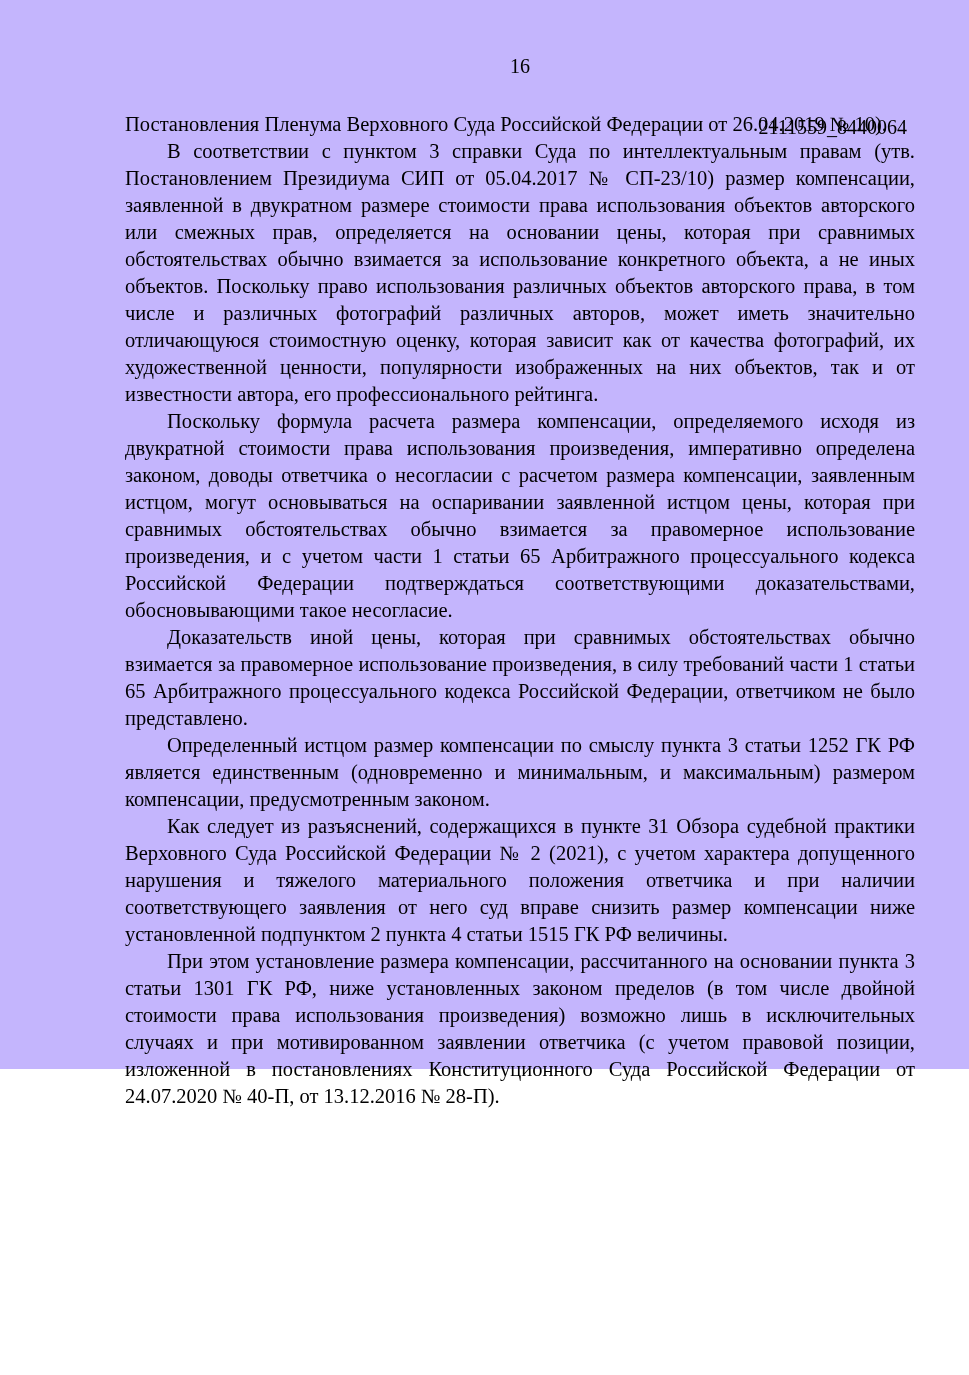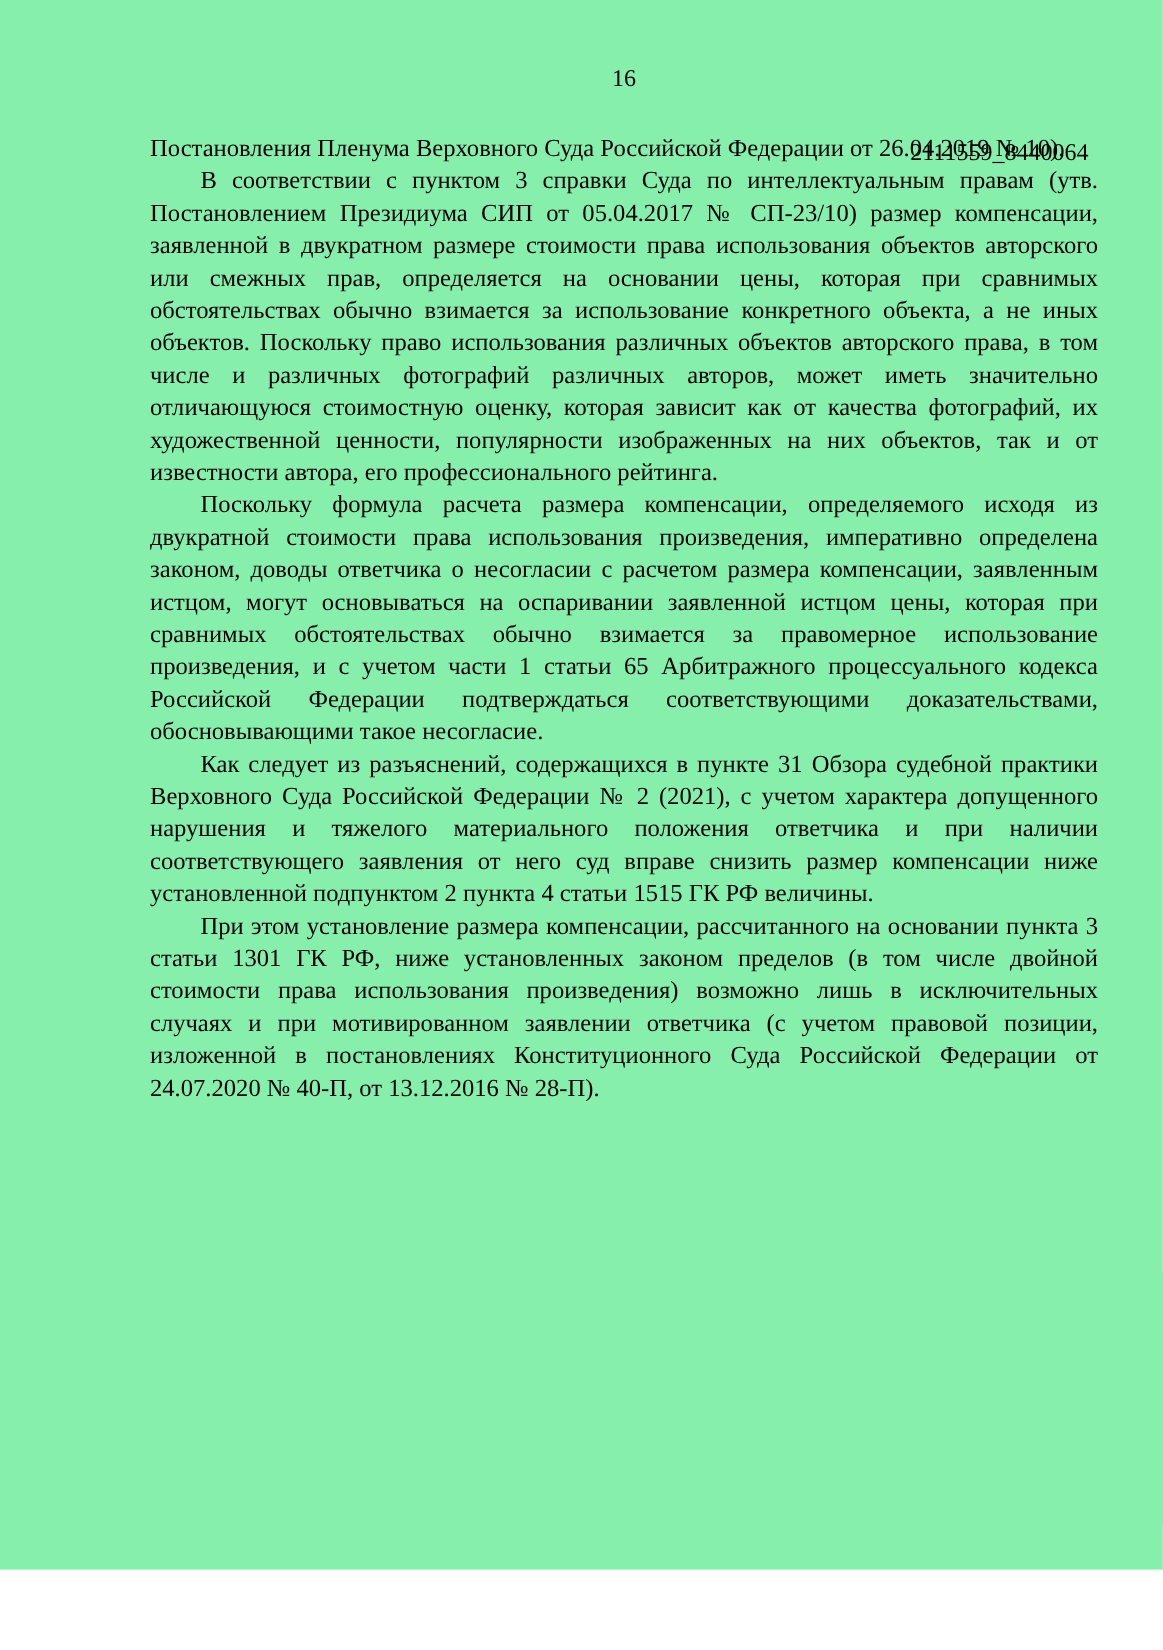--- a/index.html
+++ b/index.html
@@ -8,22 +8,22 @@
     background: #ffffff;
   }
   body {
     width: 969px;
     height: 1375px;
     overflow: hidden;
   }
   .page {
     position: relative;
     width: 969px;
-    height: 1308px;
-    background: #86efac;
+    height: 1069px;
+    background: #c4b5fd;
     color: #000000;
     font-family: "Liberation Serif", "DejaVu Serif", serif;
   }
   .page-header {
     position: absolute;
     left: 125px;
     top: 55px;
     width: 790px;
     height: 22px;
     font-size: 20px;
@@ -67,17 +67,19 @@
 
   <header class="page-header">
     <span class="page-number">16</span>
     <span class="document-id">2111559_8440064</span>
   </header>
 
   <main class="page-body">
     <p class="para continued">Постановления Пленума Верховного Суда Российской Федерации от 26.04.2019 № 10).</p>
     <p class="para">В соответствии с пунктом 3 справки Суда по интеллектуальным правам (утв. Постановлением Президиума СИП от 05.04.2017 № СП-23/10) размер компенсации, заявленной в двукратном размере стоимости права использования объектов авторского или смежных прав, определяется на основании цены, которая при сравнимых обстоятельствах обычно взимается за использование конкретного объекта, а не иных объектов. Поскольку право использования различных объектов авторского права, в том числе и различных фотографий различных авторов, может иметь значительно отличающуюся стоимостную оценку, которая зависит как от качества фотографий, их художественной ценности, популярности изображенных на них объектов, так и от известности автора, его профессионального рейтинга.</p>
     <p class="para">Поскольку формула расчета размера компенсации, определяемого исходя из двукратной стоимости права использования произведения, императивно определена законом, доводы ответчика о несогласии с расчетом размера компенсации, заявленным истцом, могут основываться на оспаривании заявленной истцом цены, которая при сравнимых обстоятельствах обычно взимается за правомерное использование произведения, и с учетом части 1 статьи 65 Арбитражного процессуального кодекса Российской Федерации подтверждаться соответствующими доказательствами, обосновывающими такое несогласие.</p>
+    <p class="para">Доказательств иной цены, которая при сравнимых обстоятельствах обычно взимается за правомерное использование произведения, в силу требований части 1 статьи 65 Арбитражного процессуального кодекса Российской Федерации, ответчиком не было представлено.</p>
+    <p class="para">Определенный истцом размер компенсации по смыслу пункта 3 статьи 1252 ГК РФ является единственным (одновременно и минимальным, и максимальным) размером компенсации, предусмотренным законом.</p>
     <p class="para">Как следует из разъяснений, содержащихся в пункте 31 Обзора судебной практики Верховного Суда Российской Федерации № 2 (2021), с учетом характера допущенного нарушения и тяжелого материального положения ответчика и при наличии соответствующего заявления от него суд вправе снизить размер компенсации ниже установленной подпунктом 2 пункта 4 статьи 1515 ГК РФ величины.</p>
     <p class="para">При этом установление размера компенсации, рассчитанного на основании пункта 3 статьи 1301 ГК РФ, ниже установленных законом пределов (в том числе двойной стоимости права использования произведения) возможно лишь в исключительных случаях и при мотивированном заявлении ответчика (с учетом правовой позиции, изложенной в постановлениях Конституционного Суда Российской Федерации от 24.07.2020 № 40-П, от 13.12.2016 № 28-П).</p>
   </main>
 
 </div>
 
 </body></html>

